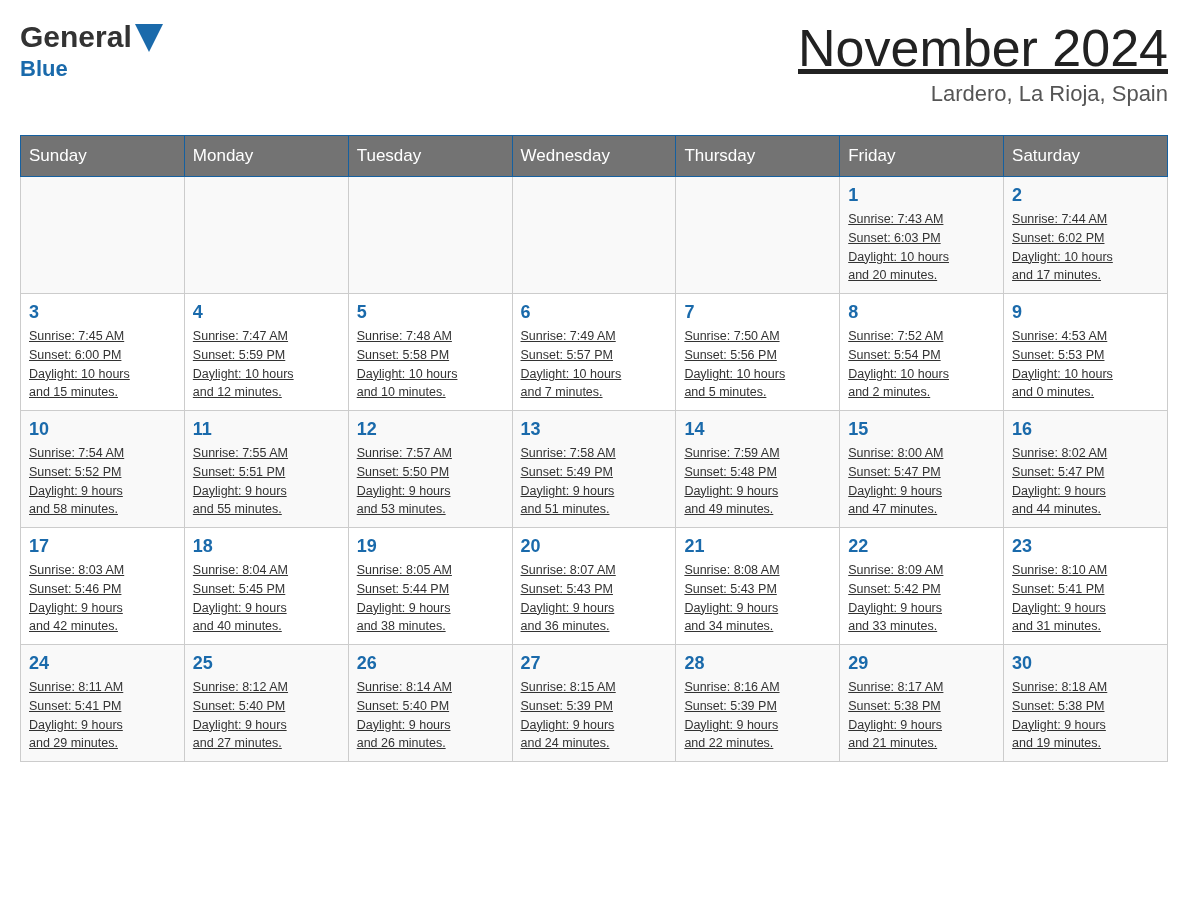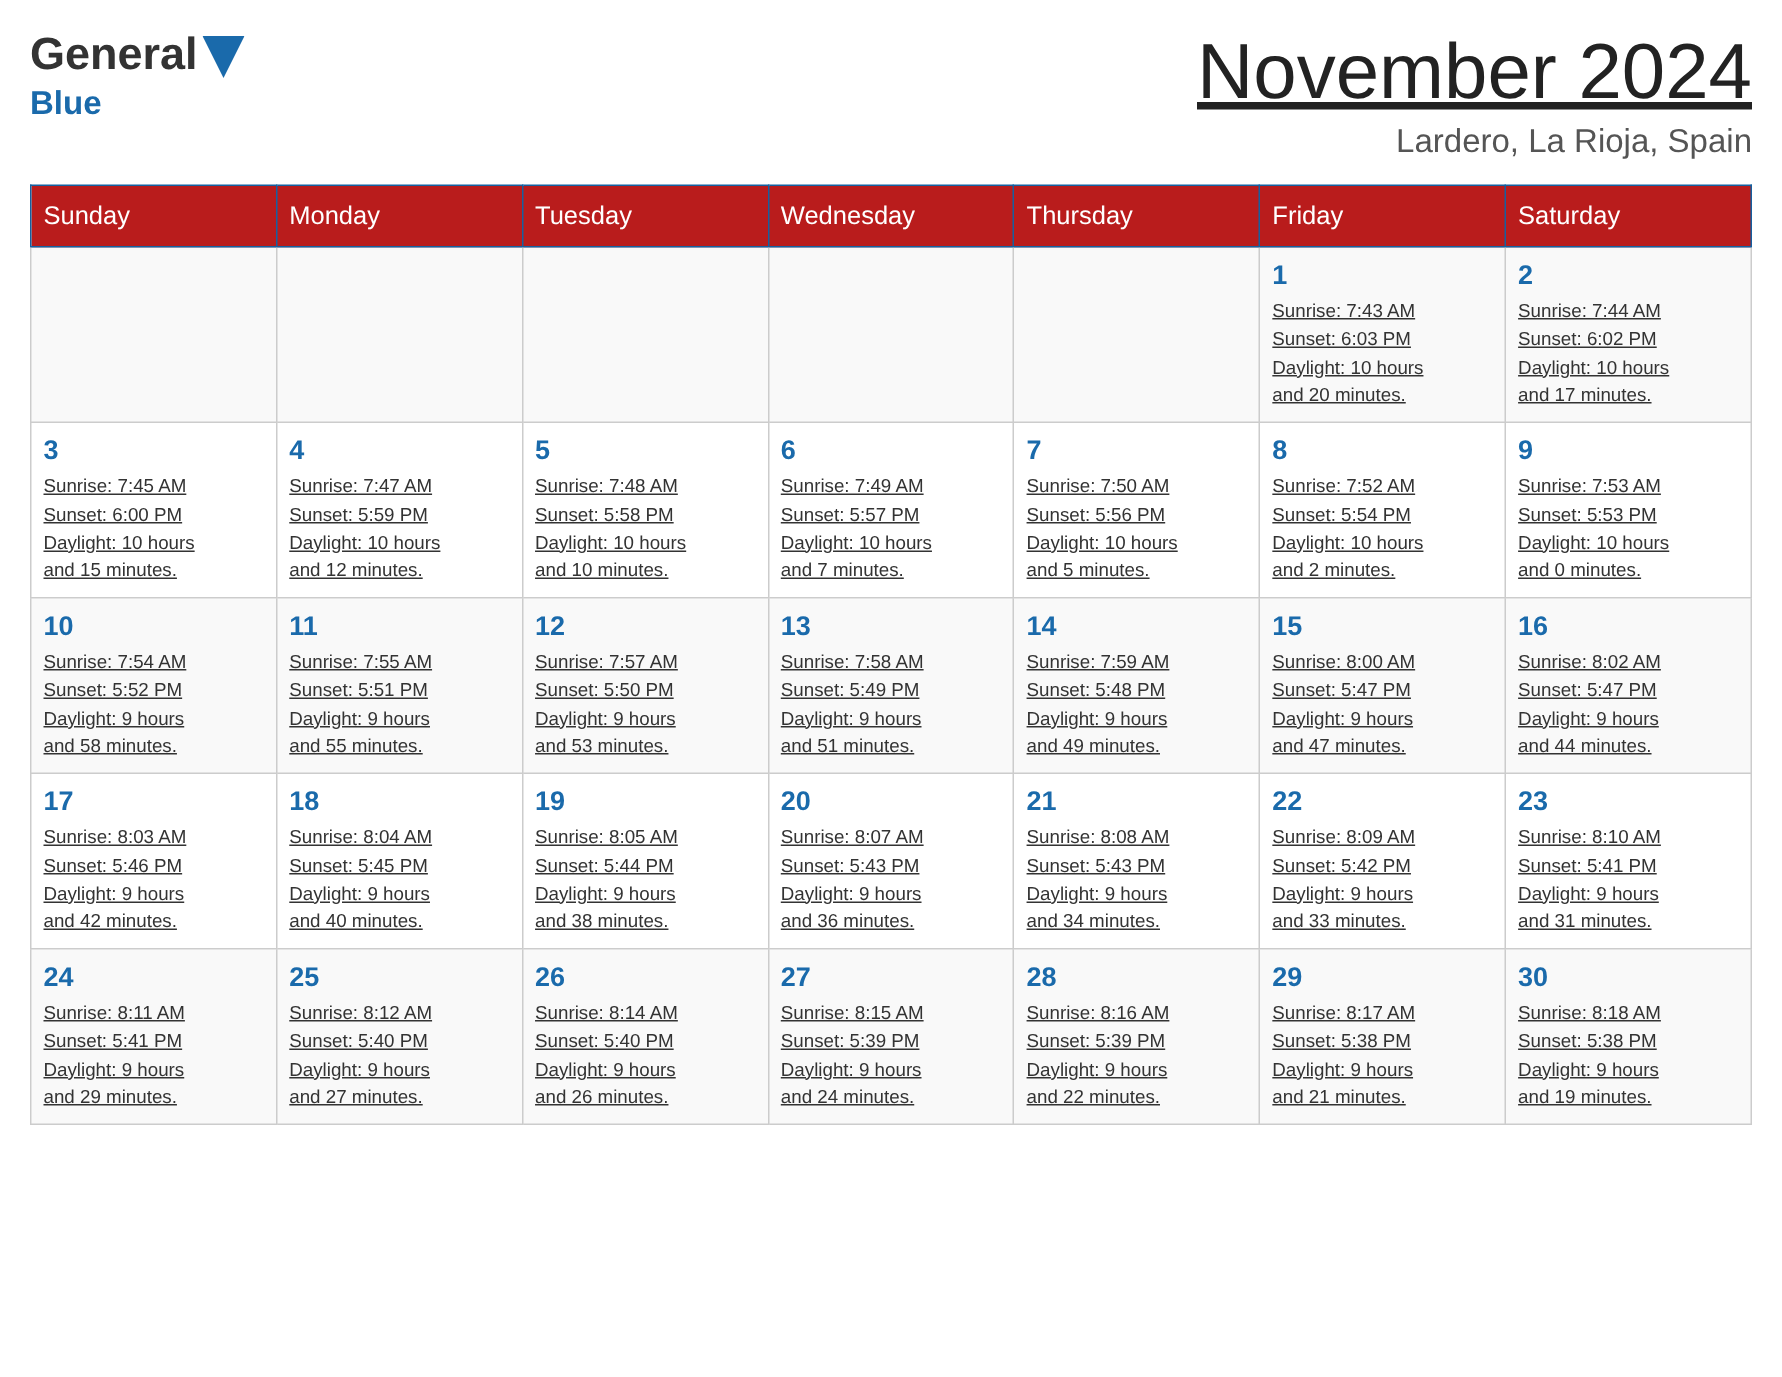--- a/index.html
+++ b/index.html
@@ -7,21 +7,21 @@
       font-family: Arial, sans-serif;
       background: #fff;
       padding: 20px;
       width: 1188px;
       min-height: 918px;
     }
     .header {
       display: flex;
       justify-content: space-between;
       align-items: flex-start;
-      margin-bottom: 16px;
+      margin-bottom: 28px;
     }
     .logo {
       display: flex;
       flex-direction: column;
       align-items: flex-start;
     }
     .logo-blue {
       color: #1a6aab;
       font-size: 22px;
       font-weight: bold;
@@ -41,21 +41,21 @@
       font-size: 22px;
       color: #555;
       margin-top: 4px;
     }
     .calendar {
       width: 100%;
       border-collapse: collapse;
       border: 1px solid #ccc;
     }
     .calendar th {
-      background-color: #b91c1c;
+      background-color: #737373;
       color: #fff;
       padding: 10px 8px;
       text-align: left;
       font-size: 17px;
       font-weight: normal;
       border: 1px solid #1560a0;
     }
     .calendar td {
       vertical-align: top;
       padding: 8px;
@@ -189,21 +189,21 @@
         </td>
         <td>
           <span class="day-number">8</span>
           <div class="day-info" style="white-space: pre-line;">Sunrise: 7:52 AM
 Sunset: 5:54 PM
 Daylight: 10 hours
 and 2 minutes.</div>
         </td>
         <td>
           <span class="day-number">9</span>
-          <div class="day-info" style="white-space: pre-line;">Sunrise: 7:53 AM
+          <div class="day-info" style="white-space: pre-line;">Sunrise: 4:53 AM
 Sunset: 5:53 PM
 Daylight: 10 hours
 and 0 minutes.</div>
         </td>
       </tr>
       <tr>
         <td>
           <span class="day-number">10</span>
           <div class="day-info" style="white-space: pre-line;">Sunrise: 7:54 AM
 Sunset: 5:52 PM

